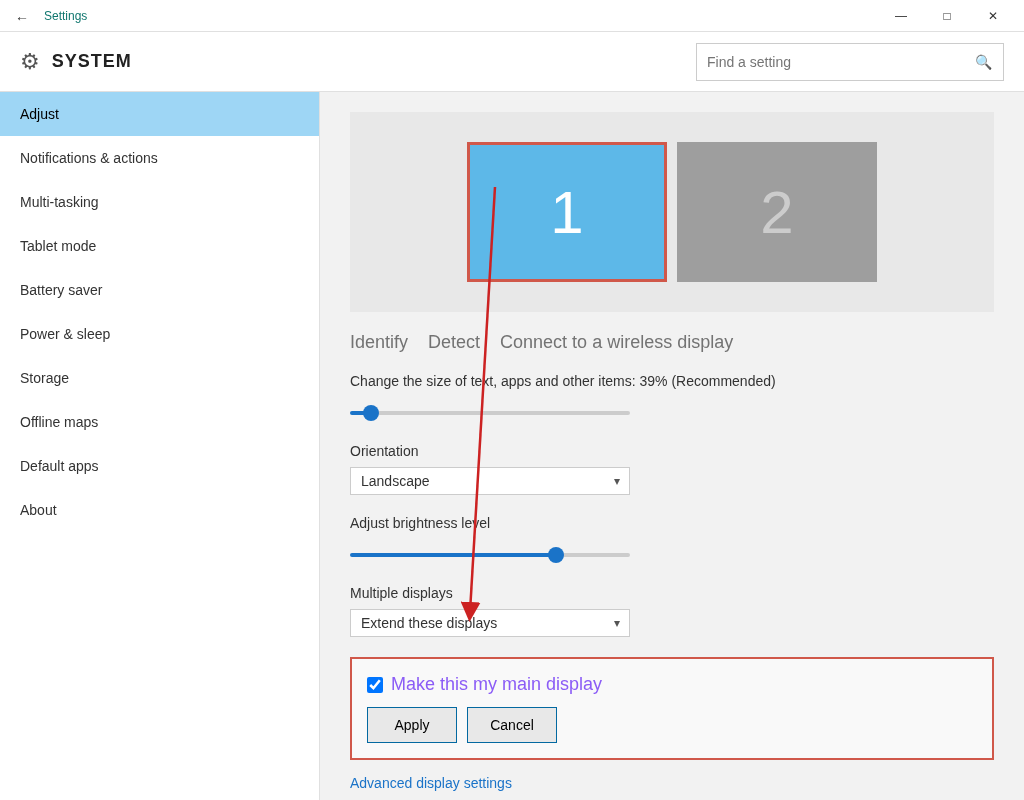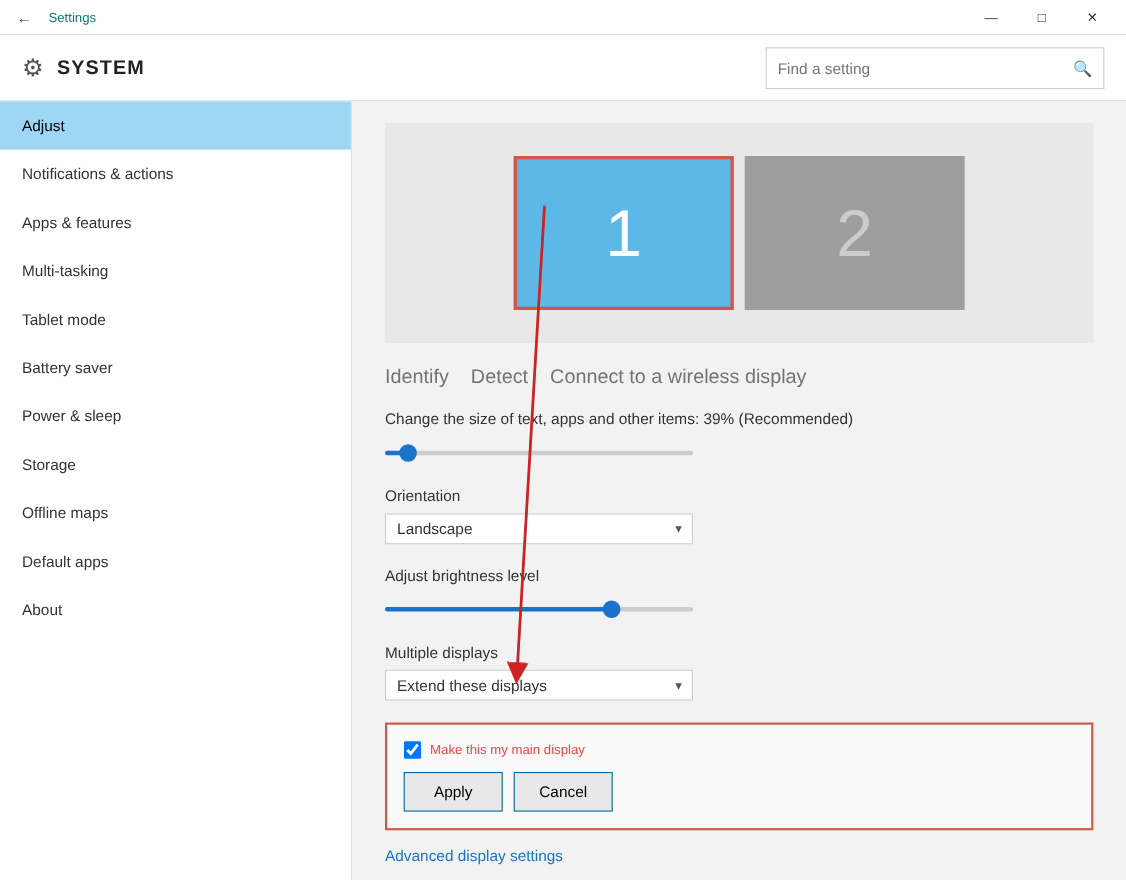--- a/index.html
+++ b/index.html
@@ -116,21 +116,21 @@
       pointer-events: none; color: #555; font-size: 12px;
     }
 
     
     .bottom-section {
       border: 2px solid #d0584a; padding: 15px; background: #f9f9f9;
       margin-top: 10px;
     }
     .checkbox-row { display: flex; align-items: center; gap: 8px; margin-bottom: 12px; }
     .checkbox { width: 16px; height: 16px; cursor: pointer; }
-    .checkbox-label { font-size: 12px; color: #ef4444; text-align: center; }
+    .checkbox-label { font-size: 18px; color: #8b5cf6; text-align: center; }
     .button-row { display: flex; gap: 10px; }
     .btn {
       height: 36px; padding: 0 20px; font-size: 14px; cursor: pointer;
       border: 1px solid #0369a1; background: #e8e8e8; color: #000000;
     }
     .btn-apply { min-width: 90px; }
     .btn-cancel { min-width: 90px; }
 
     
     .advanced-link { color: #1a73c8; font-size: 14px; cursor: pointer; margin-top: 15px; display: block; text-decoration: none; }
@@ -159,21 +159,20 @@
     <input class="search-input" type="text" placeholder="Find a setting" style="">
     <span class="search-icon">🔍</span>
   </div>
 </div>
 
 <div class="app-body">
 
   <div class="sidebar">
     <div class="sidebar-item active">Adjust</div>
     <div class="sidebar-item">Notifications &amp; actions</div>
-    <div class="sidebar-item">Apps &amp; features</div>
     <div class="sidebar-item">Multi-tasking</div>
     <div class="sidebar-item">Tablet mode</div>
     <div class="sidebar-item">Battery saver</div>
     <div class="sidebar-item">Power &amp; sleep</div>
     <div class="sidebar-item">Storage</div>
     <div class="sidebar-item">Offline maps</div>
     <div class="sidebar-item">Default apps</div>
     <div class="sidebar-item">About</div>
   </div>
 

